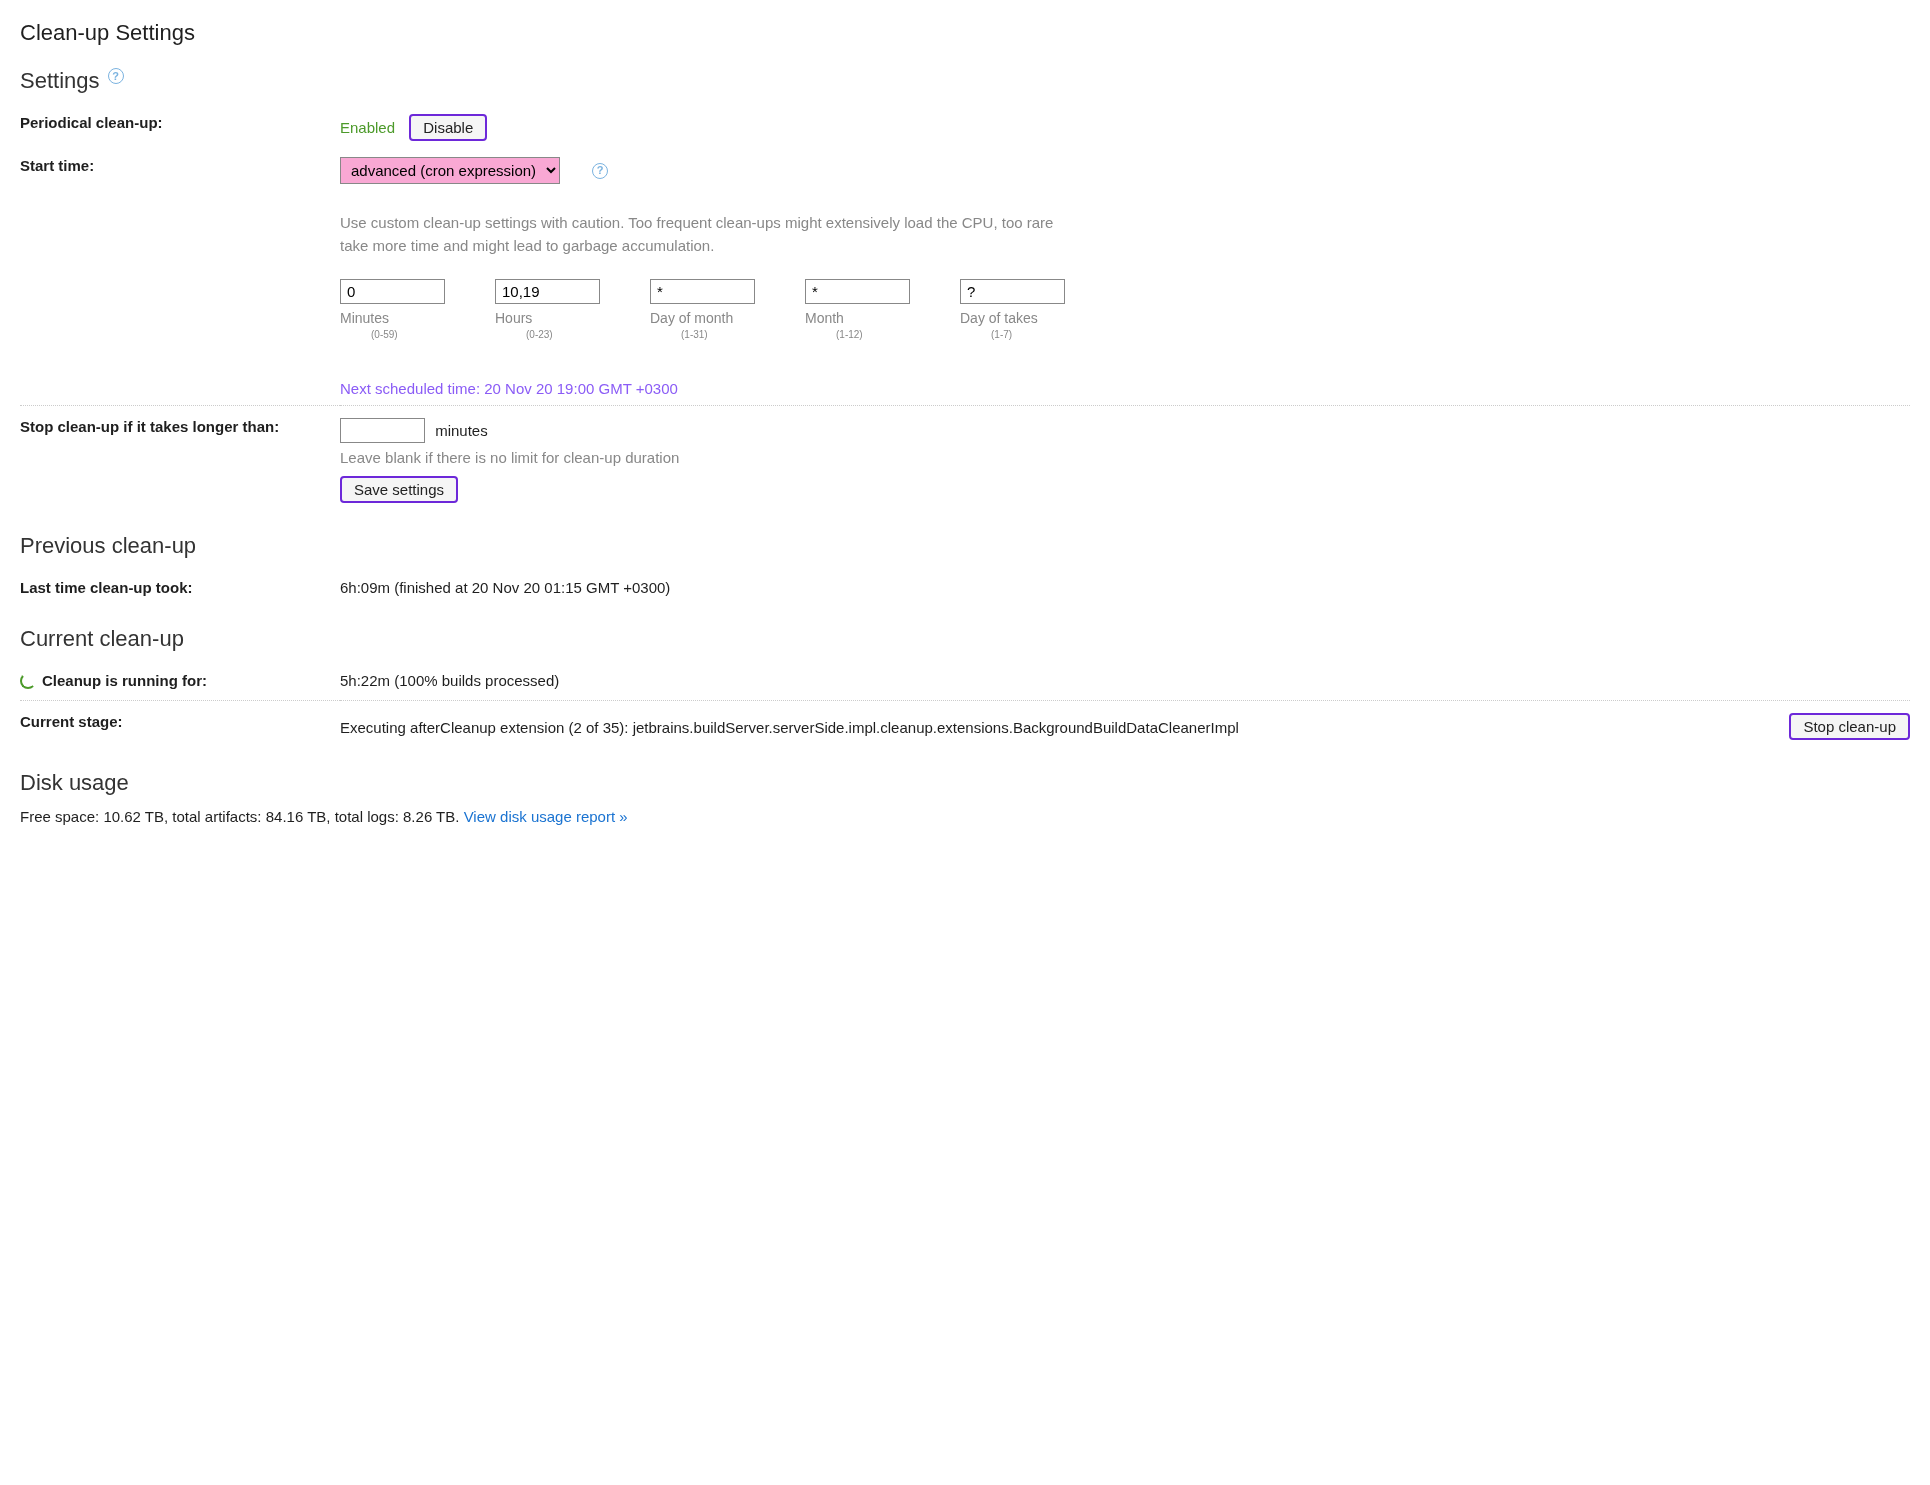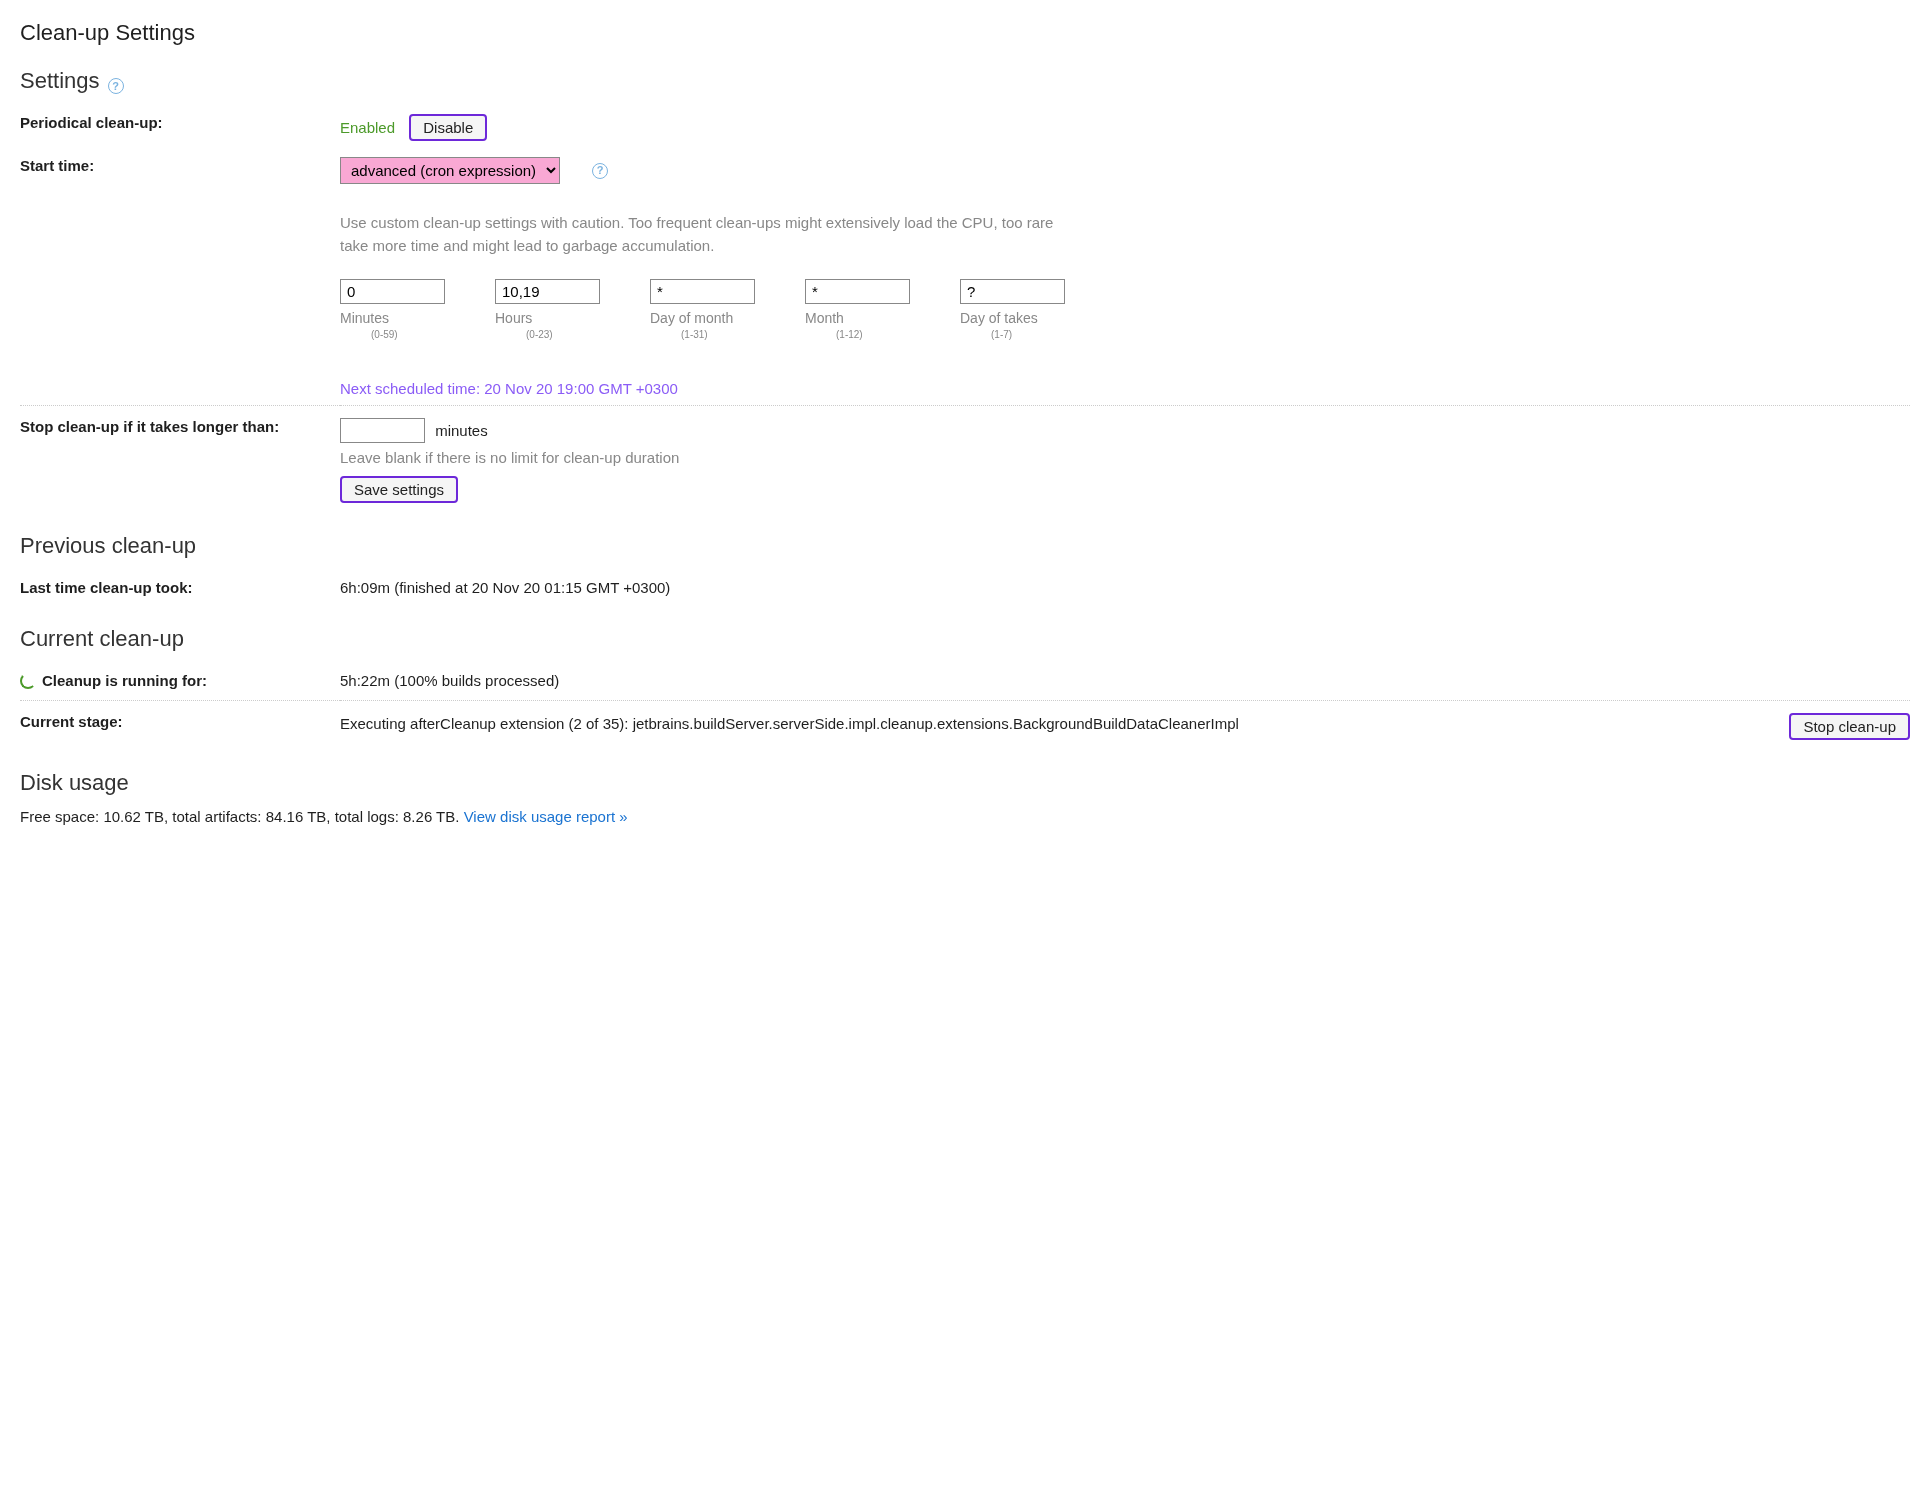--- a/index.html
+++ b/index.html
@@ -15,21 +15,21 @@
     font-size: 22px;
     font-weight: 400;
     margin: 0 0 20px 0;
   }
   h2.section-title {
     font-size: 22px;
     font-weight: 400;
     margin: 22px 0 12px 0;
     color: #333;
     display: flex;
-    align-items: flex-end;
+    align-items: flex-start;
     gap: 8px;
   }
   .help-icon {
     display: inline-flex;
     align-items: center;
     justify-content: center;
     width: 16px;
     height: 16px;
     border: 1.5px solid #7bb3e0;
     border-radius: 50%;
@@ -117,21 +117,21 @@
     width: 16px;
     height: 16px;
     border: 2px solid #4c9a2a;
     border-top-color: transparent;
     border-right-color: transparent;
     border-radius: 50%;
     margin-right: 6px;
     vertical-align: -2px;
   }
   .icon-label { display: inline-flex; align-items: center; }
-  .stage-flex { display: flex; align-items: flex-start; gap: 10px; }
+  .stage-flex { display: flex; align-items: flex-end; gap: 10px; }
   .stage-text { flex: 1; line-height: 1.5; }
   .disk-line { font-size: 15px; margin-top: 8px; }
   .disk-line b { font-weight: 400; }
   a.link { color: #1a73d1; text-decoration: none; }
 </style>
 </head>
 <body>
 
 <h1 class="page-title">Clean-up Settings</h1>
 

